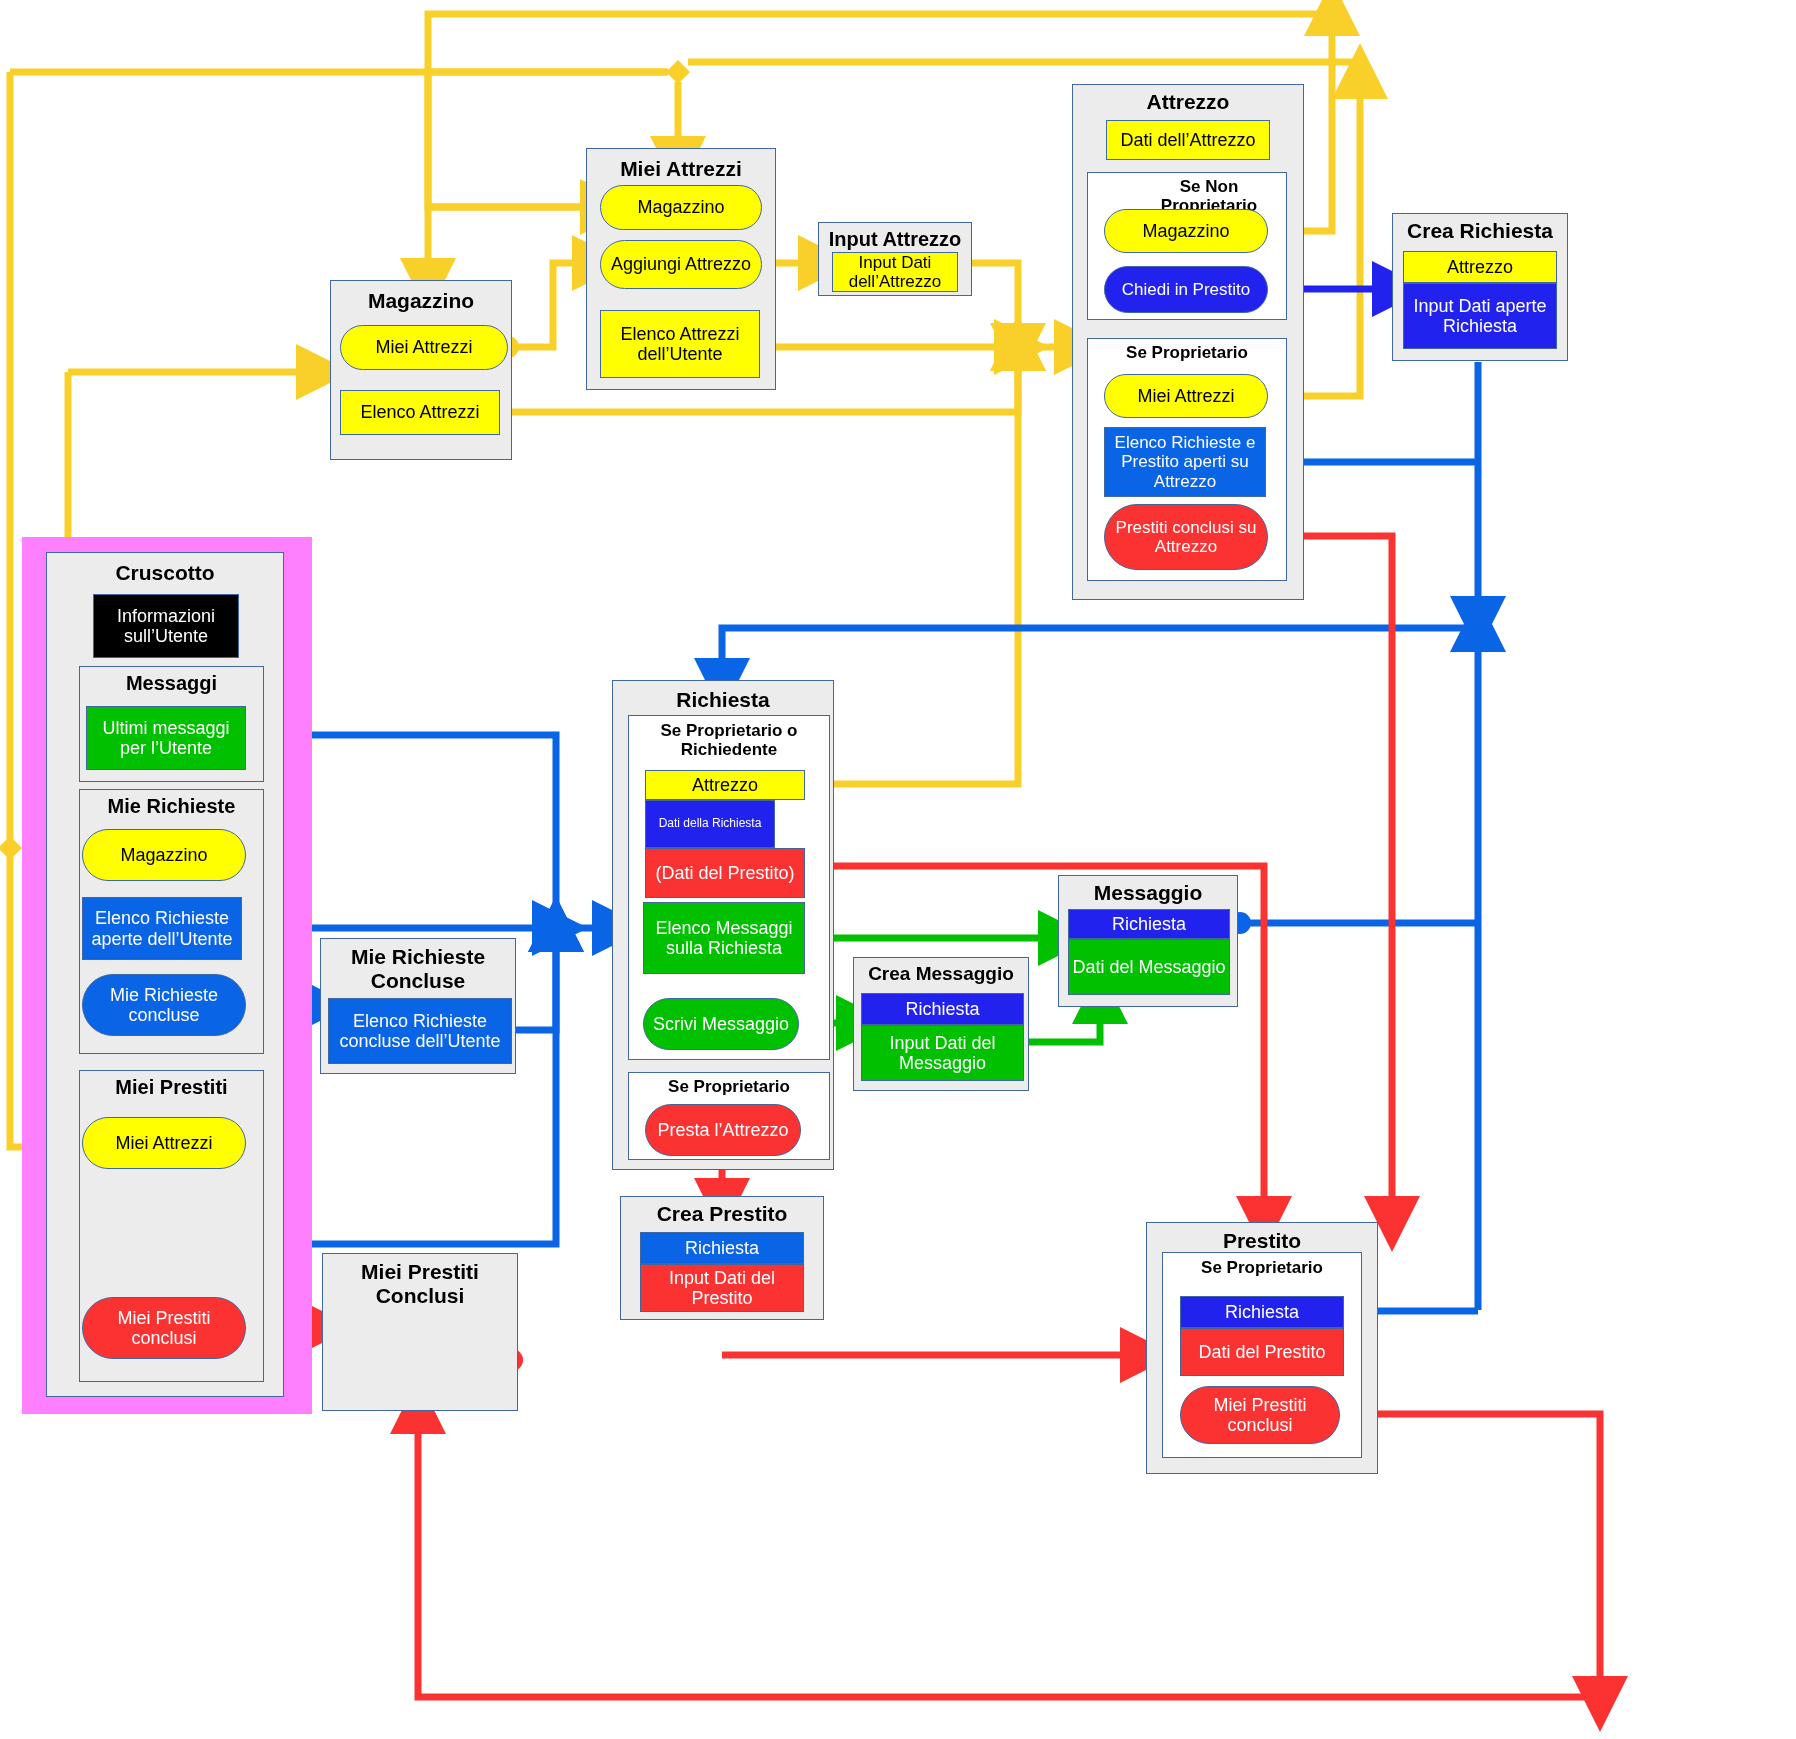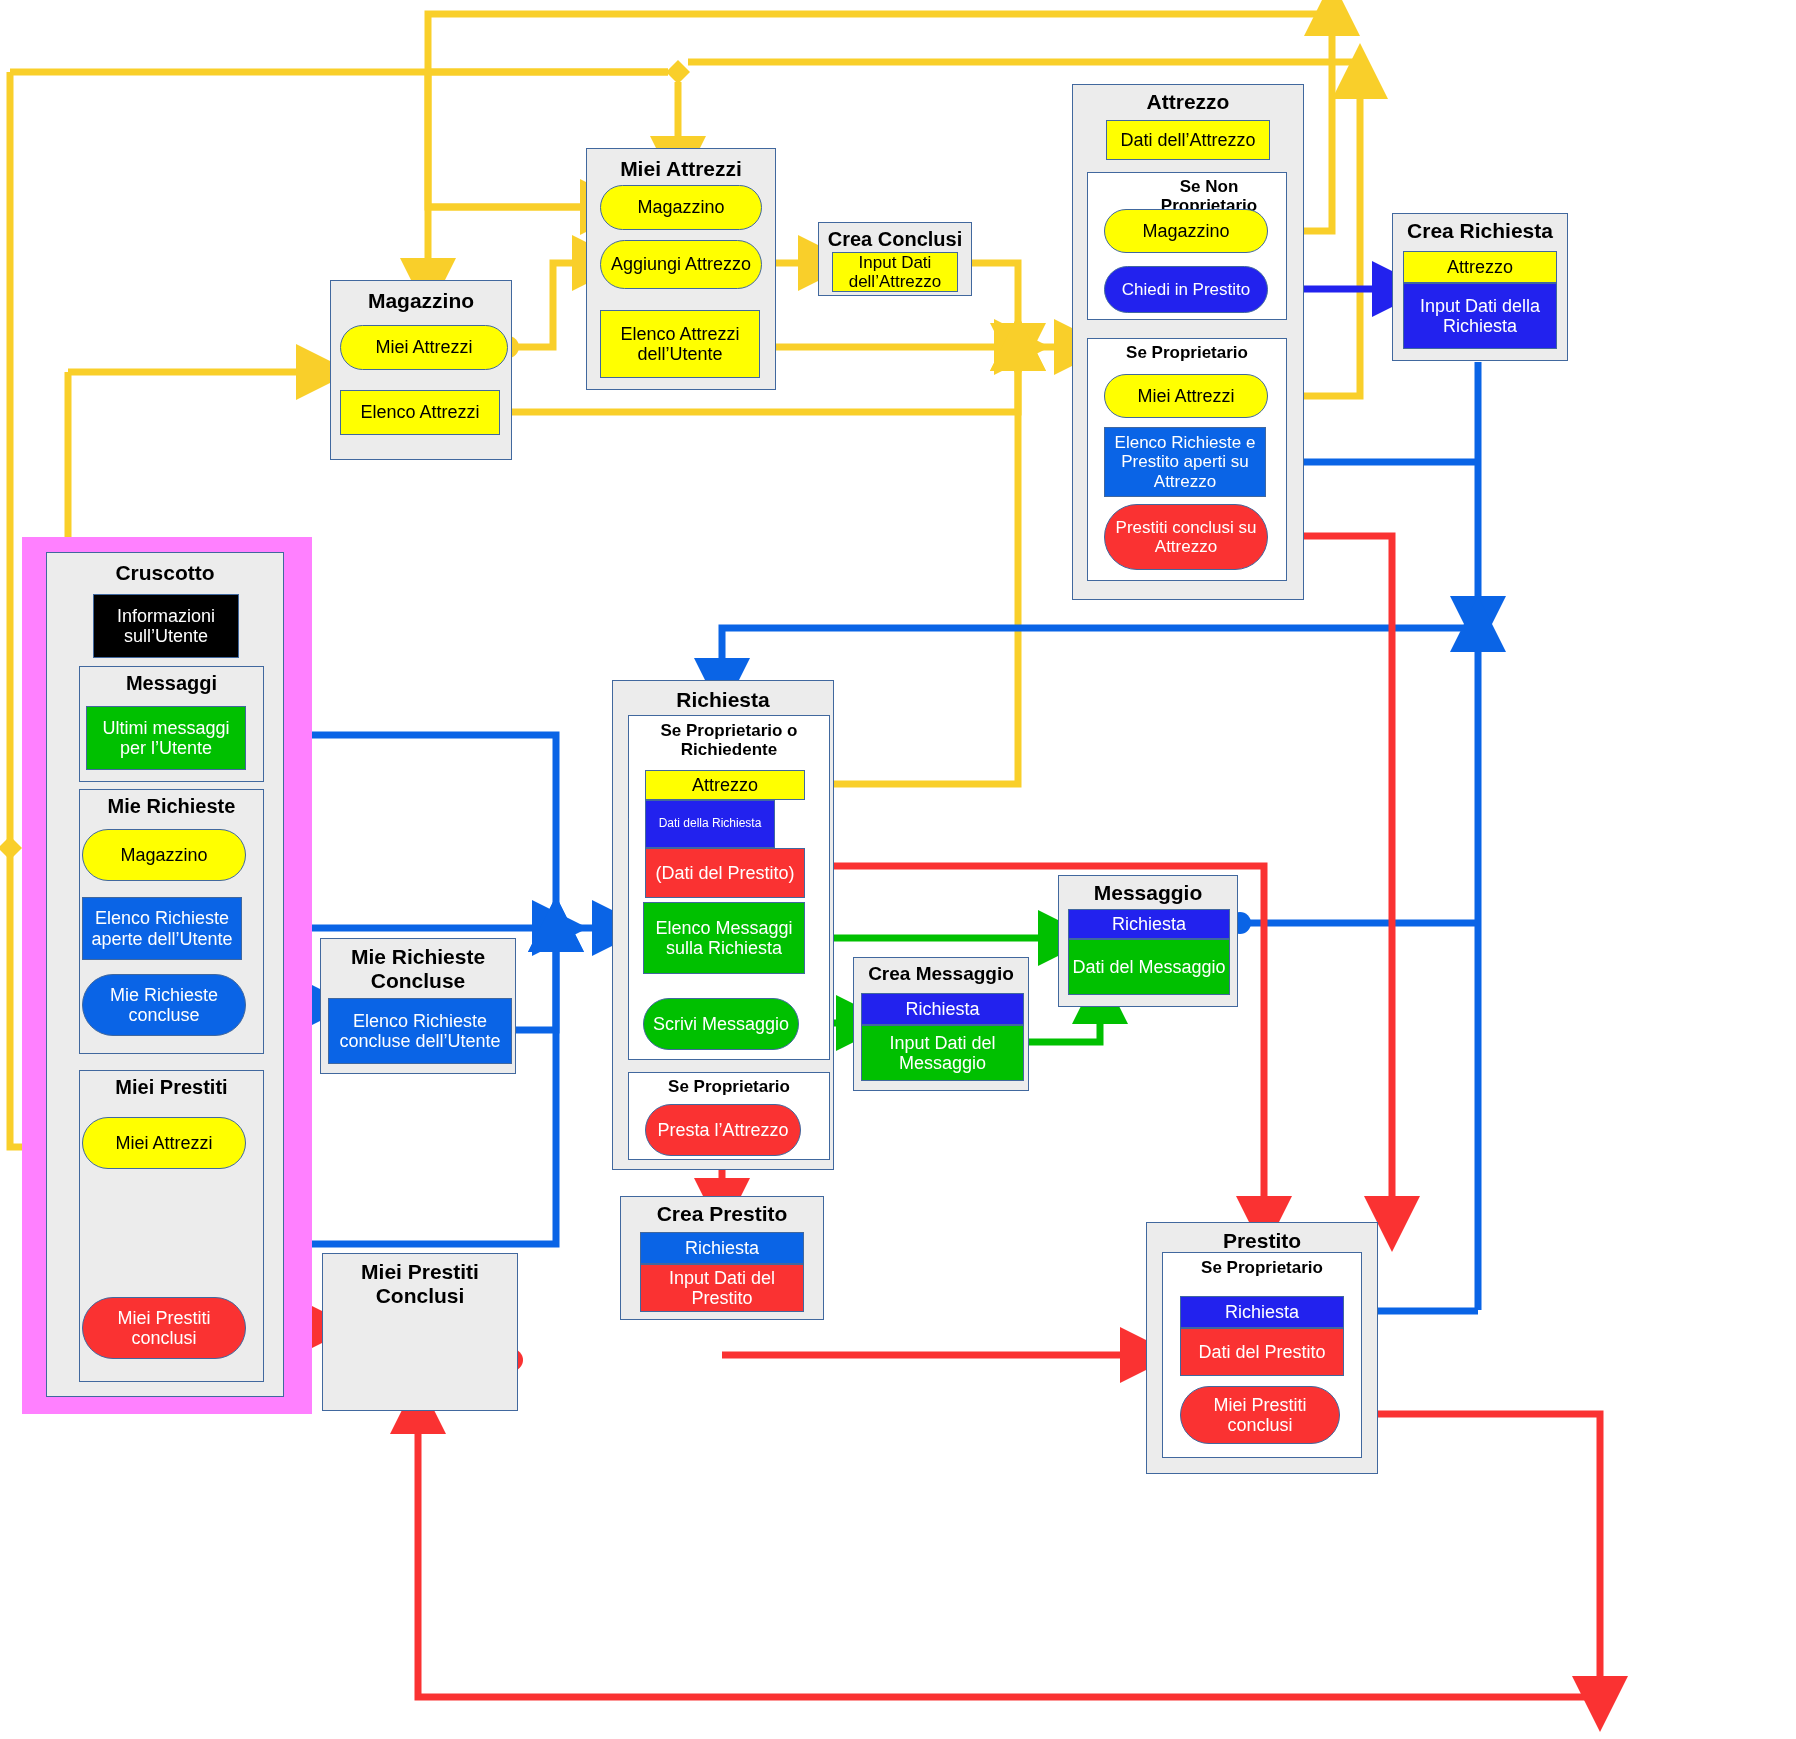--- a/index.html
+++ b/index.html
@@ -195,21 +195,21 @@
     <span>Magazzino</span>
   </div>
   <div class="node pill y" style="left:600px;top:240px;width:162px;height:49px;font-size:18px;">
     <span>Aggiungi Attrezzo</span>
   </div>
   <div class="node rect y" style="left:600px;top:310px;width:160px;height:68px;font-size:18px;">
     <span>Elenco Attrezzi dell’Utente</span>
   </div>
 
   <div class="panel" style="left:818px;top:222px;width:154px;height:74px;">
-    <div class="ptitle" style="top:5px;font-size:20px;">Crea Conclusi</div>
+    <div class="ptitle" style="top:5px;font-size:20px;">Input Attrezzo</div>
   </div>
   <div class="node rect y" style="left:832px;top:252px;width:126px;height:40px;font-size:17px;">
     <span>Input Dati dell’Attrezzo</span>
   </div>
 
   <div class="panel" style="left:1072px;top:84px;width:232px;height:516px;">
     <div class="ptitle" style="top:5px;font-size:21px;">Attrezzo</div>
   </div>
   <div class="node rect y" style="left:1106px;top:120px;width:164px;height:40px;font-size:18px;">
     <span>Dati dell’Attrezzo</span>
@@ -236,21 +236,21 @@
     <span>Prestiti conclusi su Attrezzo</span>
   </div>
 
   <div class="panel" style="left:1392px;top:213px;width:176px;height:148px;">
     <div class="ptitle" style="top:5px;font-size:21px;">Crea Richiesta</div>
   </div>
   <div class="node rect y" style="left:1403px;top:251px;width:154px;height:32px;font-size:18px;">
     <span>Attrezzo</span>
   </div>
   <div class="node rect bb" style="left:1403px;top:283px;width:154px;height:66px;font-size:18px;">
-    <span>Input Dati della Richiesta</span>
+    <span>Input Dati aperte Richiesta</span>
   </div>
 
   <div class="panel" style="left:46px;top:552px;width:238px;height:845px;">
     <div class="ptitle" style="top:8px;font-size:21px;">Cruscotto</div>
   </div>
   <div class="node rect k" style="left:93px;top:594px;width:146px;height:64px;font-size:18px;">
     <span>Informazioni sull’Utente</span>
   </div>
 
   <div class="subpanel" style="left:79px;top:666px;width:185px;height:116px;">

